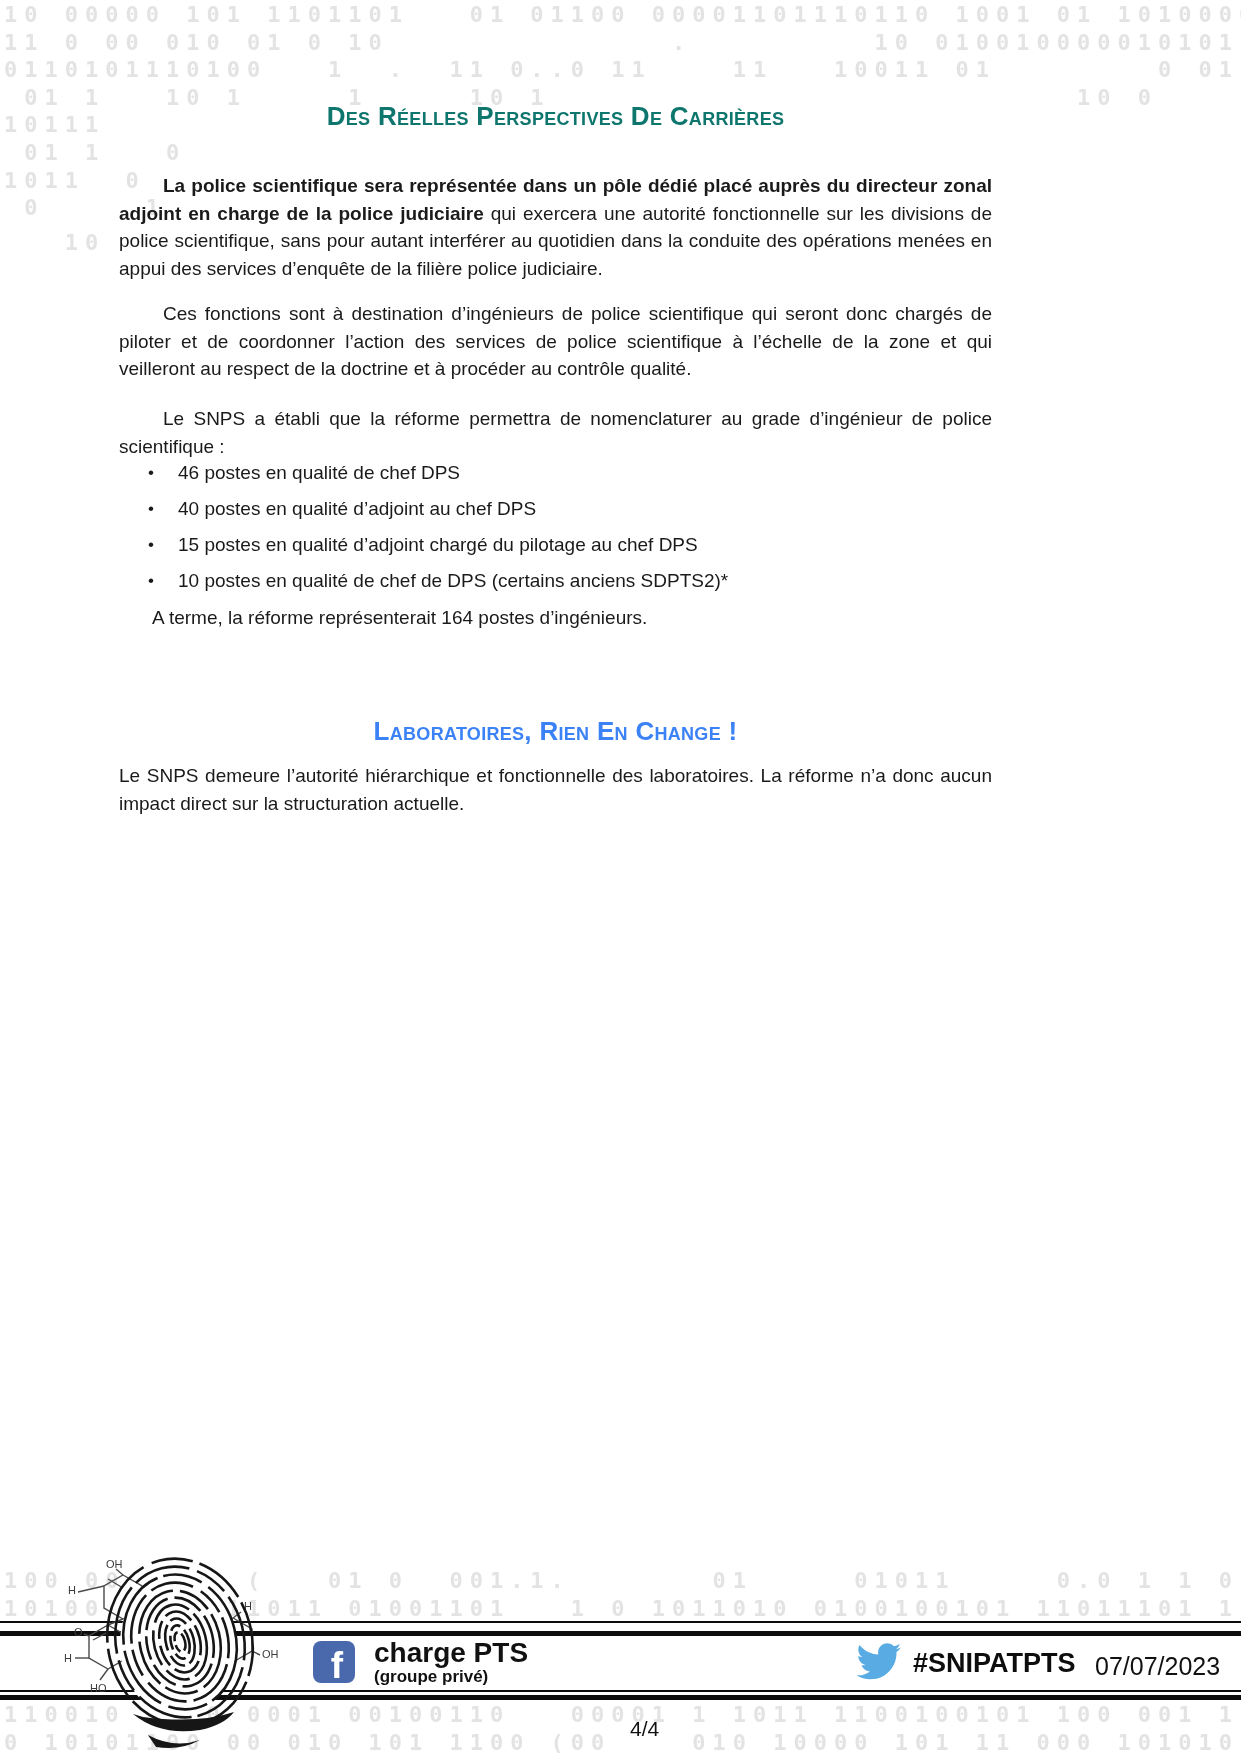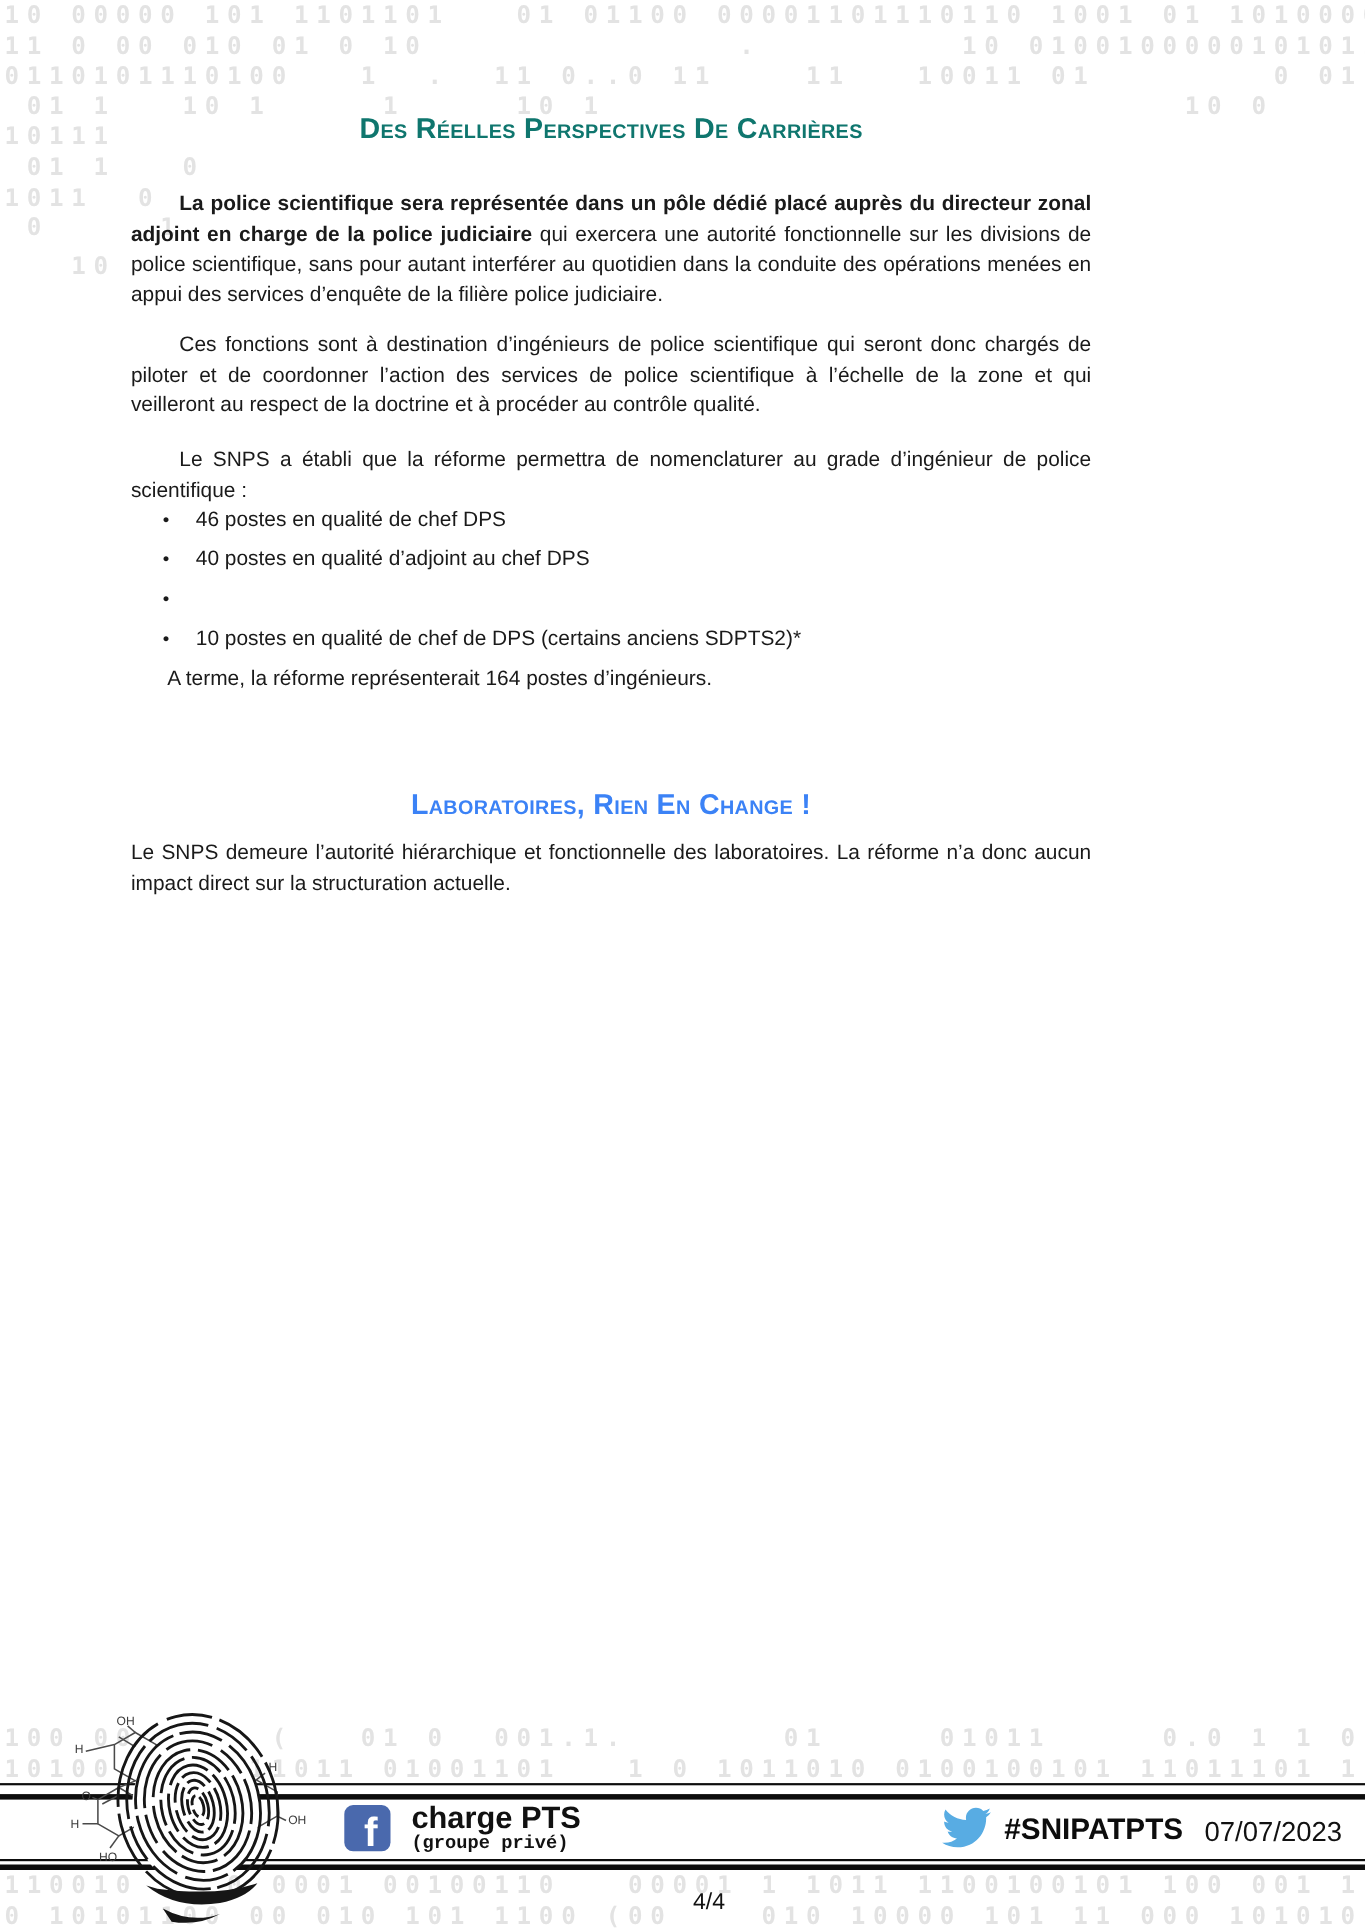--- a/index.html
+++ b/index.html
@@ -35,21 +35,21 @@
   .rule{position:absolute;left:0;width:1241px;background:#0d0d0d;z-index:1;}
   .footer-item{position:absolute;z-index:3;}
   .fb-icon{
     width:42px;height:42px;border-radius:8px;
     display:flex;align-items:flex-end;justify-content:center;
     overflow:hidden;
   }
   .fb-f{color:#fff;font-weight:bold;font-size:37px;line-height:34px;
     font-family:"Liberation Sans",sans-serif;margin-right:-6px;}
   .fb-name{font-size:28px;font-weight:bold;line-height:30px;color:#111;}
-  .fb-sub{font-size:17px;font-weight:bold;line-height:18px;color:#111;font-family:Liberation Mono, monospace;}
+  .fb-sub{font-size:17px;font-weight:bold;line-height:18px;color:#111;}
   .website{font-size:33px;font-weight:bold;color:#0d0d0d;letter-spacing:-.5px;}
   .handle{font-size:27px;font-weight:bold;color:#0d0d0d;}
   .date{font-size:25px;color:#111;}
   .pagenum{font-size:21px;color:#111;}
 </style>
 </head>
 <body>
 
 <div class="page">
 
@@ -88,20 +88,21 @@
     <div class="bullet-item">
       <span class="bullet-dot">•</span>
       <span>46 postes en qualité de chef DPS</span>
     </div>
     <div class="bullet-item">
       <span class="bullet-dot">•</span>
       <span>40 postes en qualité d’adjoint au chef DPS</span>
     </div>
     <div class="bullet-item">
       <span class="bullet-dot">•</span>
+      <span>15 postes en qualité d’adjoint chargé du pilotage au chef DPS</span>
     </div>
     <div class="bullet-item">
       <span class="bullet-dot">•</span>
       <span>10 postes en qualité de chef de DPS (certains anciens SDPTS2)*</span>
     </div>
   </div>
 
   <div class="closing" style="top:604px">A terme, la réforme représenterait 164 postes d’ingénieurs.</div>
 
   <div class="h-red" style="top:716px;color:#3b82f6">Laboratoires, Rien En Change !</div>

